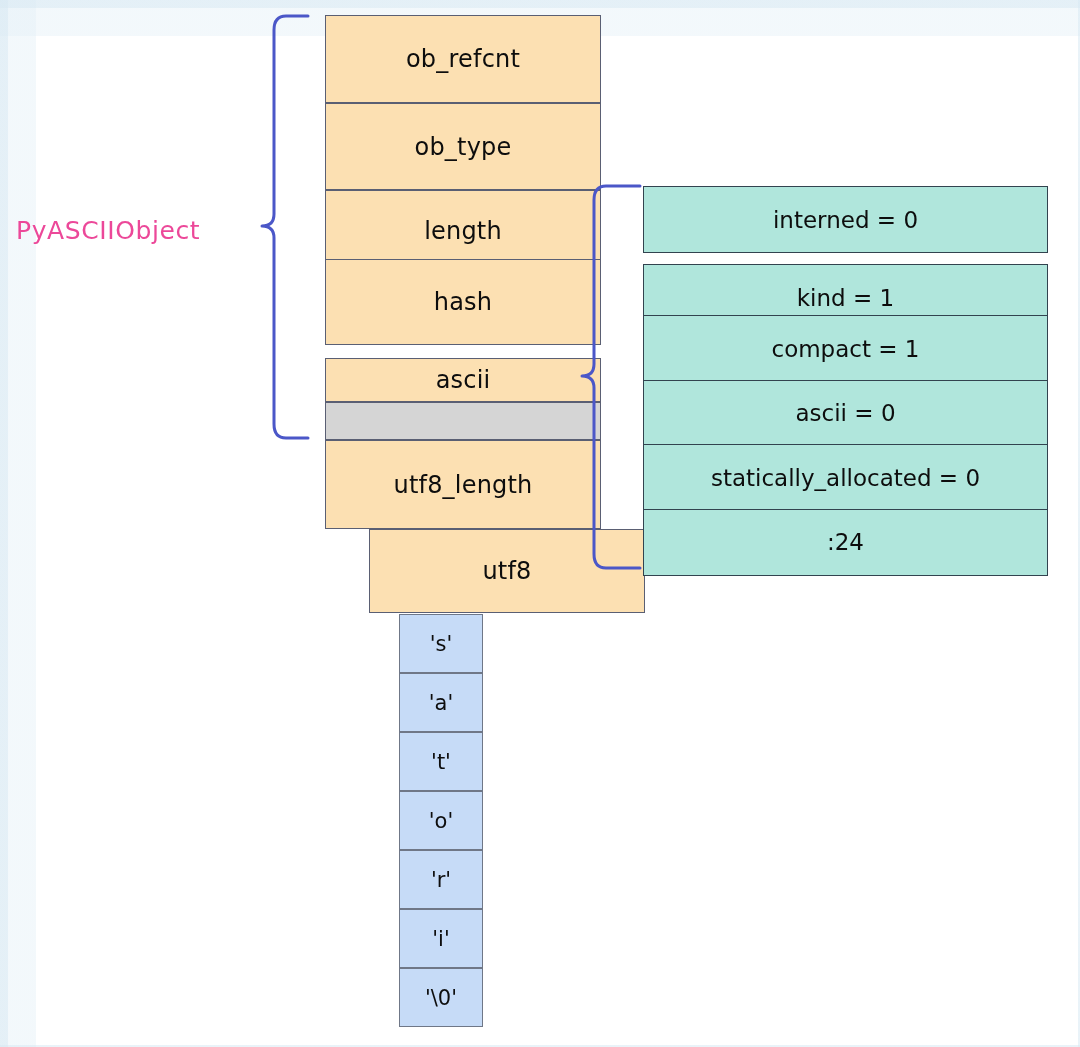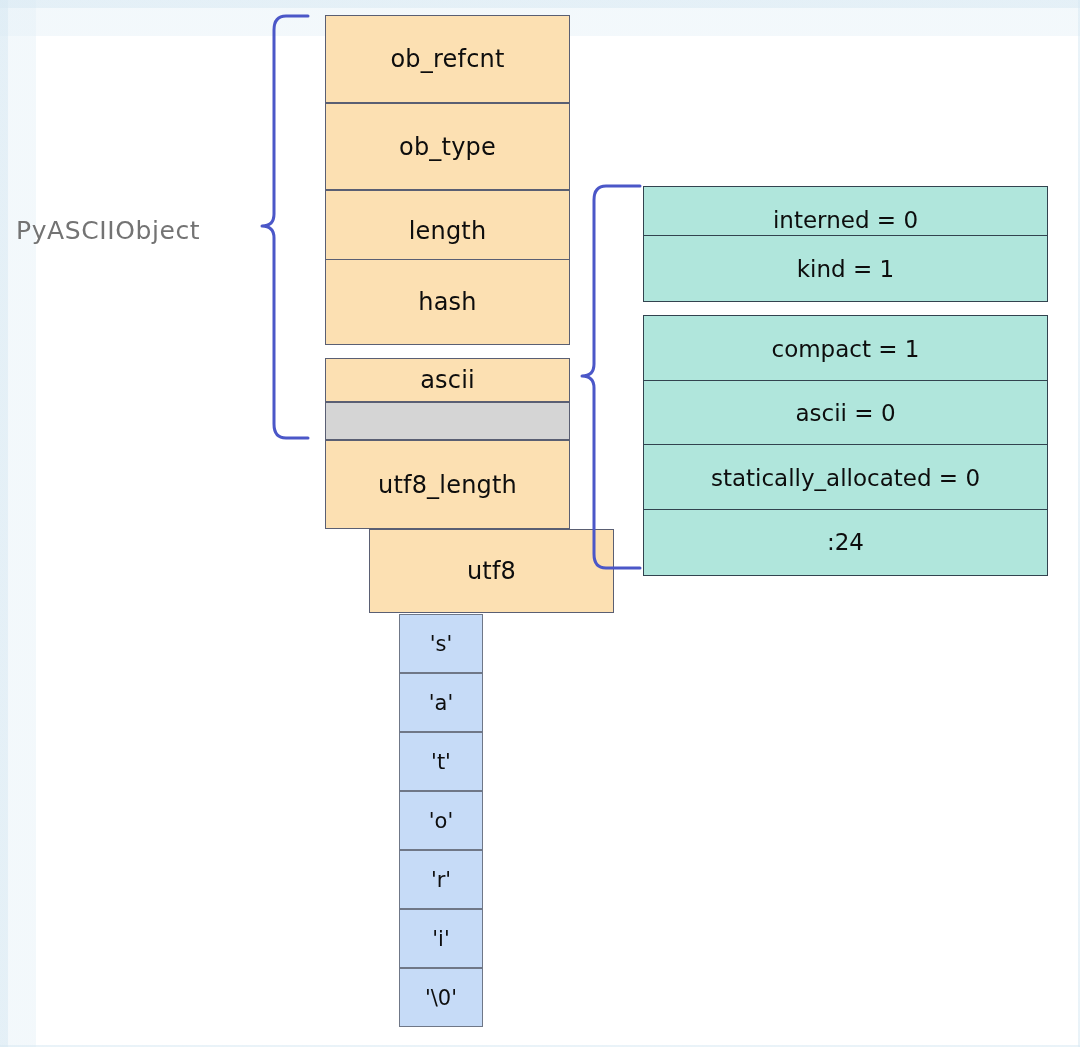--- a/index.html
+++ b/index.html
@@ -31,21 +31,21 @@
   .struct-col {
     position: absolute;
     left: 325px;
     top: 15px;
     width: 232px;
     height: 598px;
   }
   .field {
     position: absolute;
     left: 0;
-    width: 245px;
+    width: 276px;
     box-sizing: border-box;
     background: #fce0b2;
     border: 1.4px solid #5a5f73;
     display: flex;
     align-items: center;
     justify-content: center;
     font-size: 24px;
     color: #0d0d0d;
     letter-spacing: 0.2px;
   }
@@ -98,21 +98,21 @@
     font-size: 21px;
     color: #0d0d0d;
   }
 
   
   .struct-label {
     position: absolute;
     left: 16px;
     top: 216px;
     font-size: 25px;
-    color: #737373;
+    color: #ec4899;
     letter-spacing: 0.6px;
     white-space: nowrap;
   }
 
   
   .brace-svg {
     position: absolute;
     overflow: visible;
     pointer-events: none;
   }
@@ -145,21 +145,21 @@
     <div class="field" style="top:425px; height:89px;">utf8_length</div>
     <div class="field" style="top:514px; height:84px;margin-left:44px;">utf8</div>
   </div>
 
   <svg class="brace-svg" style="left:566px; top:180px;" width="78" height="400" viewBox="0 0 78 400">
     <path class="brace-path" d="M 74 6 L 40 6 Q 28 6 28 20 L 28 184 Q 28 196 16 196 Q 28 196 28 208 L 28 374 Q 28 388 40 388 L 74 388"></path>
   </svg>
 
   <div class="state-col">
     <div class="bitfield" style="top:0px;">interned = 0</div>
-    <div class="bitfield" style="top:49px;">kind = 1</div>
+    <div class="bitfield" style="top:78px;">kind = 1</div>
     <div class="bitfield" style="top:129px;">compact = 1</div>
     <div class="bitfield" style="top:193.5px;">ascii = 0</div>
     <div class="bitfield" style="top:258px;">statically_allocated = 0</div>
     <div class="bitfield" style="top:322.5px;">:24</div>
   </div>
 
   <div class="chars-col">
     <div class="charcell" style="top:0px;">'s'</div>
     <div class="charcell" style="top:59px;">'a'</div>
     <div class="charcell" style="top:118px;">'t'</div>

